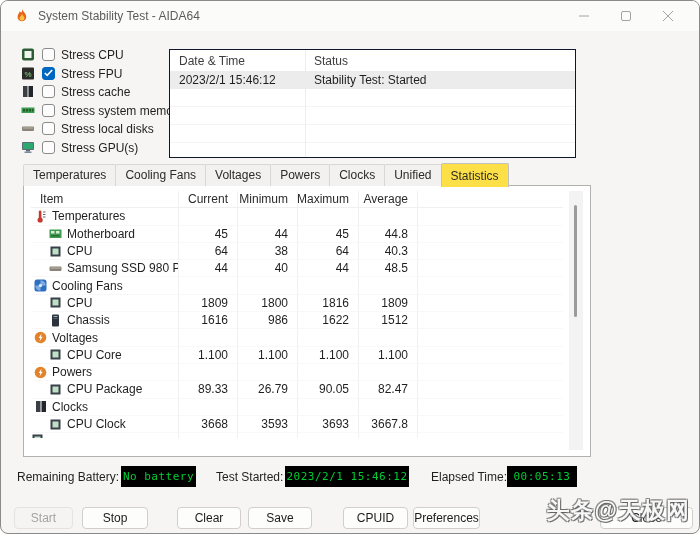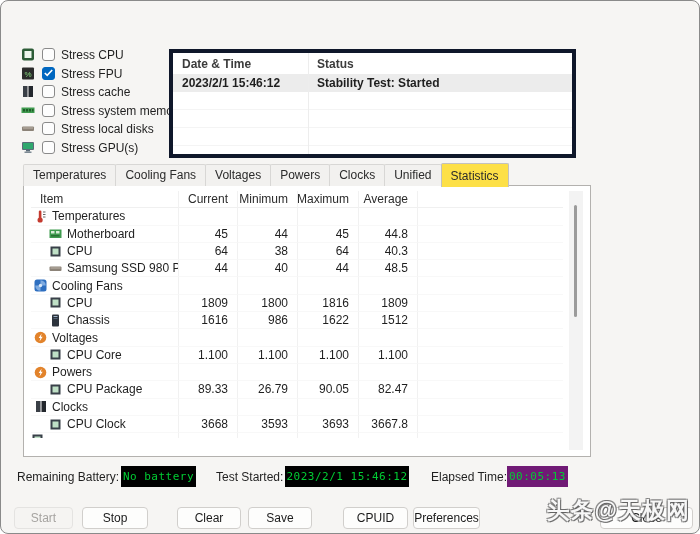--- a/index.html
+++ b/index.html
@@ -15,21 +15,21 @@
   .cap-btn{width:42px;height:30px;display:flex;align-items:center;justify-content:center;}
   
   .stress-list{position:absolute;left:20px;top:47px;}
   .stress-row{height:18.5px;display:flex;align-items:flex-start;font-size:12px;color:#1f1f1f;}
   .dev-icon{width:15px;height:13px;display:inline-flex;margin-right:6px;}
   .cb{width:13px;height:13px;border-radius:3px;margin-right:6px;display:inline-flex;
     align-items:center;justify-content:center;background:#fdfdfd;border:1px solid #8a8a8a;box-sizing:border-box;}
   .cb.checked{background:#0067c0;border-color:#0067c0;}
   
   .log-table{position:absolute;left:168px;top:48px;width:407px;height:109px;background:#fff;
-    border:4px solid #0f172a;box-sizing:border-box;font-size:12px;color:#1f1f1f;overflow:hidden;font-weight:bold;}
+    border:1px solid #0f172a;box-sizing:border-box;font-size:12px;color:#1f1f1f;overflow:hidden;}
   .log-colsep{position:absolute;left:135px;top:0;bottom:0;width:1px;background:#ededed;}
   .log-header{display:grid;grid-template-columns:135px 1fr;height:21px;align-items:center;color:#3c3c3c;}
   .log-header div{padding-left:9px;}
   .log-row{display:grid;grid-template-columns:135px 1fr;height:18px;align-items:center;}
   .log-row div{padding-left:9px;white-space:nowrap;}
   .log-row.selected{background:#ececec;}
   .log-empty{height:17px;border-bottom:1px solid #f4f4f4;}
   
   .tabs{position:absolute;left:22px;top:163px;height:22px;display:flex;align-items:flex-end;z-index:5;}
   .tab{font-size:12px;color:#2b2b2b;background:#f2f1ef;border:1px solid #d8d7d5;
@@ -69,20 +69,46 @@
   .watermark{position:absolute;right:9px;bottom:7px;z-index:50;font-size:23px;font-weight:bold;
     letter-spacing:1px;color:rgba(255,255,255,0.95);
     text-shadow:1px 1px 0 rgba(90,90,90,0.85),-1px -1px 0 rgba(90,90,90,0.65),
       1px -1px 0 rgba(90,90,90,0.65),-1px 1px 0 rgba(90,90,90,0.65);}
 </style>
 </head>
 <body>
 
 <div class="window">
 
+  <div class="titlebar">
+    <span class="title-icon">
+      <svg width="16" height="16" viewBox="0 0 16 16">
+        <path d="M8 1 C9 4 12.2 5.2 12.2 9 a4.3 4.3 0 0 1 -8.6 0 C3.6 6.4 5.2 5.4 5.7 3.3 C6.6 4.9 8.6 5.4 8 1 Z" fill="#e8641b"></path>
+        <path d="M8 6 C9 8 10.4 8.3 10.4 10.2 a2.45 2.45 0 0 1 -4.9 0 C5.5 8.7 7.1 8.4 8 6 Z" fill="#f6c243"></path>
+      </svg>
+    </span>
+    <span class="title-text">System Stability Test - AIDA64</span>
+    <div class="caption-buttons">
+      <div class="cap-btn">
+        <svg width="10" height="10">
+            <line x1="0" y1="5" x2="10" y2="5" stroke="#a6a4a1" stroke-width="1"></line>
+          </svg>
+      </div>
+      <div class="cap-btn">
+        <svg width="10" height="10">
+            <rect x="0.5" y="0.5" width="9" height="9" rx="1.5" fill="none" stroke="#a6a4a1"></rect>
+          </svg>
+      </div>
+      <div class="cap-btn">
+        <svg width="10" height="10">
+            <path d="M0 0 L10 10 M10 0 L0 10" stroke="#a6a4a1" stroke-width="1"></path>
+          </svg>
+      </div>
+    </div>
+  </div>
 
   <div class="stress-list" id="stress-list">
       <div class="stress-row">
         <span class="dev-icon">
           <svg width="14" height="13">
             <rect x="1" y="0.5" width="12" height="12" rx="2" fill="#2d5c37"></rect>
             <rect x="3.5" y="3" width="7" height="7" fill="#eef6ee"></rect>
           </svg>
         </span>
         <span class="cb"></span>
@@ -456,21 +482,21 @@
   <div class="statusbar">
     <span class="st-label" style="left:16px">Remaining Battery:</span>
     <div class="lcd" style="left: 120px; width: 75px; background: rgb(0, 0, 0); color: rgb(0, 204, 51);">
       <span>No battery</span>
     </div>
     <span class="st-label" style="left:215px">Test Started:</span>
     <div class="lcd" style="left: 284px; width: 124px; background: rgb(0, 0, 0); color: rgb(0, 204, 51);">
       <span>2023/2/1 15:46:12</span>
     </div>
     <span class="st-label" style="left:430px">Elapsed Time:</span>
-    <div class="lcd" style="left: 506px; width: 61px; background: #701a75; color: rgb(0, 204, 51);">
+    <div class="lcd" style="left: 506px; width: 70px; background: #000000; color: rgb(0, 204, 51);">
       <span>00:05:13</span>
     </div>
   </div>
 
   <div id="button-row">
       <div class="btn disabled" style="left: 13px; width: 59px;">Start</div>
       <div class="btn" style="left: 81px; width: 66px;">Stop</div>
       <div class="btn" style="left: 176px; width: 64px;">Clear</div>
       <div class="btn" style="left: 247px; width: 64px;">Save</div>
       <div class="btn" style="left: 342px; width: 65px;">CPUID</div>

